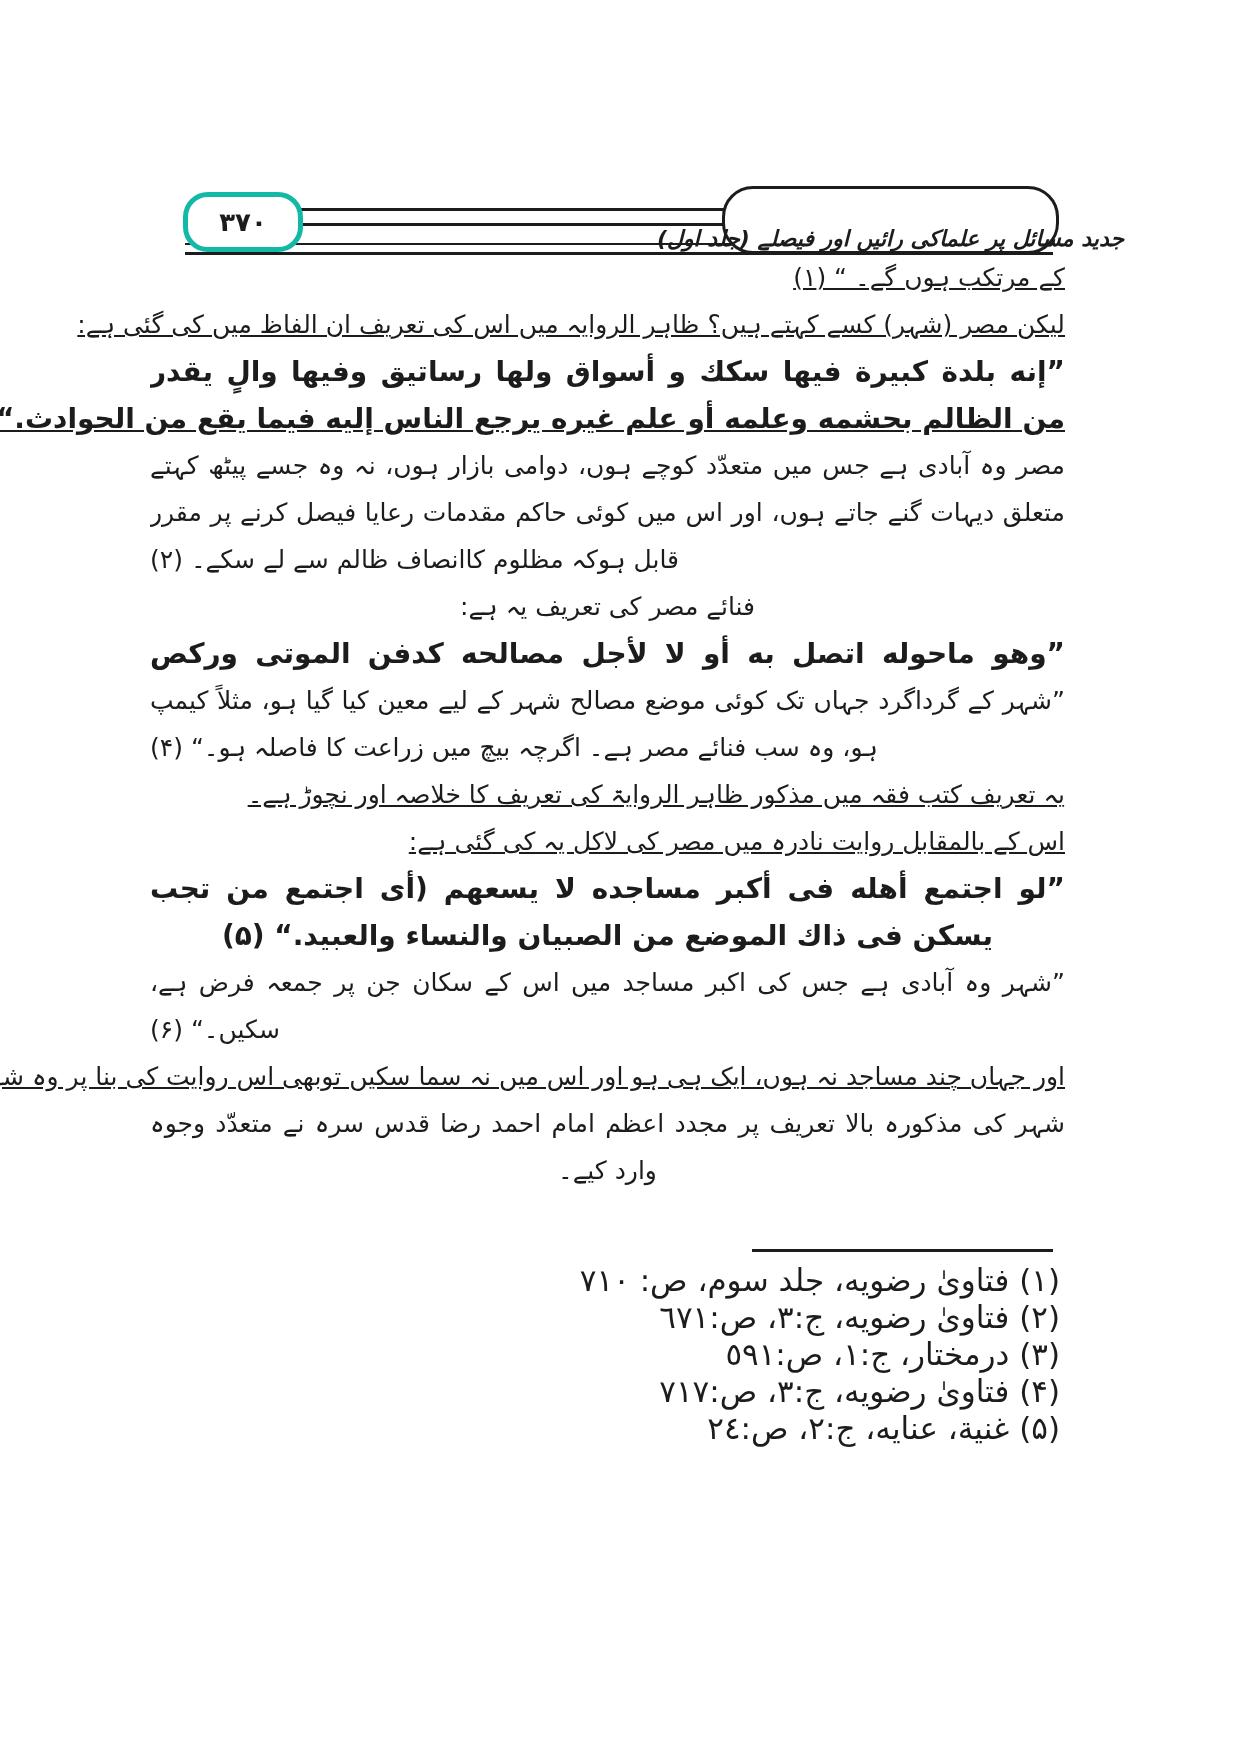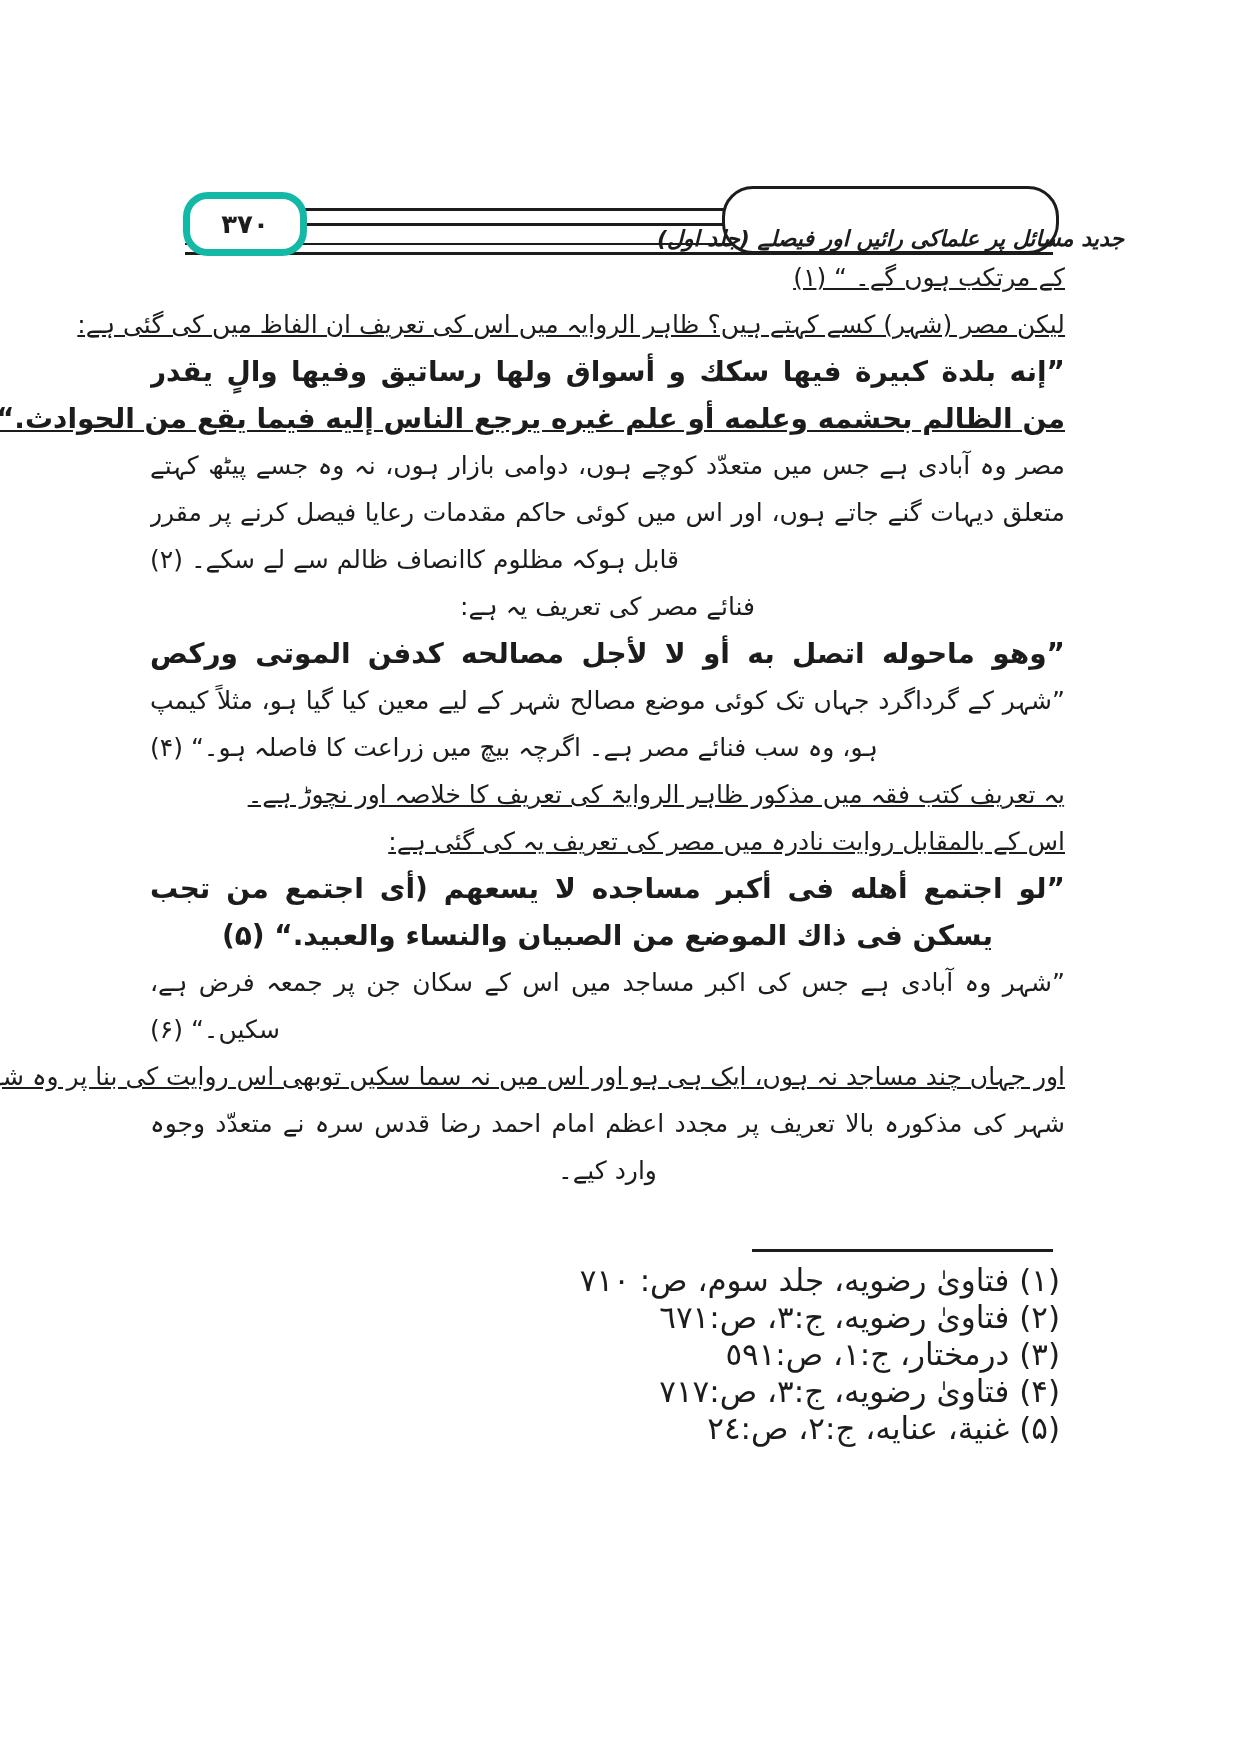--- a/index.html
+++ b/index.html
@@ -12,21 +12,21 @@
   .connector{position:absolute;left:293px;width:432px;top:208px;height:12px;
     border-top:3px solid #1c1c1c;border-bottom:3px solid #1c1c1c;}
   .title-box{
     position:absolute;left:722px;top:186px;width:331px;height:62px;
     background:#fff;border:3px solid #1c1c1c;border-radius:31px;
     display:flex;align-items:flex-end;justify-content:center;
     font-size:22px;font-weight:bold;white-space:nowrap;z-index:2;font-style:italic;
   }
   .pagenum-box{
     position:absolute;left:183px;top:192px;width:110px;height:50px;
-    background:#fff;border:7px solid #14b8a6;border-radius:25px;
+    background:#fff;border:5px solid #14b8a6;border-radius:25px;
     display:flex;align-items:center;justify-content:center;
     font-size:26px;font-weight:bold;z-index:2;
   }
   .bottom-rule{position:absolute;left:185px;width:868px;top:243px;height:7px;
     border-top:2px solid #1c1c1c;border-bottom:3px solid #1c1c1c;}
   
   .bodytext{position:absolute;left:150px;top:254px;width:915px;}
   .line{height:47px;line-height:47px;font-size:25px;white-space:nowrap;}
   .line.full{white-space:normal;text-align:justify;text-align-last:justify;overflow:hidden;}
   .line.right{text-align:right;text-decoration:underline;}
@@ -60,21 +60,21 @@
     <div class="line full arabic">”إنه بلدة كبيرة فيها سكك و أسواق ولها رساتيق وفيها والٍ يقدر علىٰ إنصاف المظلوم</div>
     <div class="line right arabic">من الظالم بحشمه وعلمه أو علم غيره يرجع الناس إليه فيما يقع من الحوادث.“ (غنية)</div>
     <div class="line full">مصر وہ آبادی ہے جس میں متعدّد کوچے ہوں، دوامی بازار ہوں، نہ وہ جسے پیٹھ کہتے ہیں۔ اور وہ پرگنہ ہے کہ اس کے</div>
     <div class="line full">متعلق دیہات گنے جاتے ہوں، اور اس میں کوئی حاکم مقدمات رعایا فیصل کرنے پر مقرر ہو، جس کی حرمت وشوکت اس</div>
     <div class="line left">قابل ہوکہ مظلوم کاانصاف ظالم سے لے سکے۔ (۲)</div>
     <div class="line center">فنائے مصر کی تعریف یہ ہے:</div>
     <div class="line full arabic">”وهو ماحوله اتصل به أو لا لأجل مصالحه كدفن الموتى وركص الخيل.“ (۳)</div>
     <div class="line full">”شہر کے گرداگرد جہاں تک کوئی موضع مصالح شہر کے لیے معین کیا گیا ہو، مثلاً کیمپ یا عید گاہ یا شہر کا قبرستان وہاں</div>
     <div class="line left">ہو، وہ سب فنائے مصر ہے۔ اگرچہ بیچ میں زراعت کا فاصلہ ہو۔“ (۴)</div>
     <div class="line right">یہ تعریف کتب فقہ میں مذکور ظاہر الروایۃ کی تعریف کا خلاصہ اور نچوڑ ہے۔</div>
-    <div class="line right">اس کے بالمقابل روایت نادرہ میں مصر کی تعریف یہ کی گئی ہے:</div>
+    <div class="line right">اس کے بالمقابل روایت نادرہ میں مصر کی لاكل یہ کی گئی ہے:</div>
     <div class="line full arabic">”لو اجتمع أهله فى أكبر مساجده لا يسعهم (أى اجتمع من تجب عليهم الجمعة لاكل من</div>
     <div class="line center arabic">يسكن فى ذاك الموضع من الصبيان والنساء والعبيد.“ (۵)</div>
     <div class="line full">”شہر وہ آبادی ہے جس کی اکبر مساجد میں اس کے سکان جن پر جمعہ فرض ہے، یعنی مرد عاقل، بالغ، تندرست نہ سما</div>
     <div class="line left">سکیں۔“ (۶)</div>
     <div class="line right">اور جہاں چند مساجد نہ ہوں، ایک ہی ہو اور اس میں نہ سما سکیں توبھی اس روایت کی بنا پر وہ شہر ہے۔</div>
     <div class="line full">شہر کی مذکورہ بالا تعریف پر مجدد اعظم امام احمد رضا قدس سرہ نے متعدّد وجوہ سے نقص وایراد اور اعتراض واشکال</div>
     <div class="line center">وارد کیے۔</div>
   </div>
 
   <div class="fn-sep"></div>

